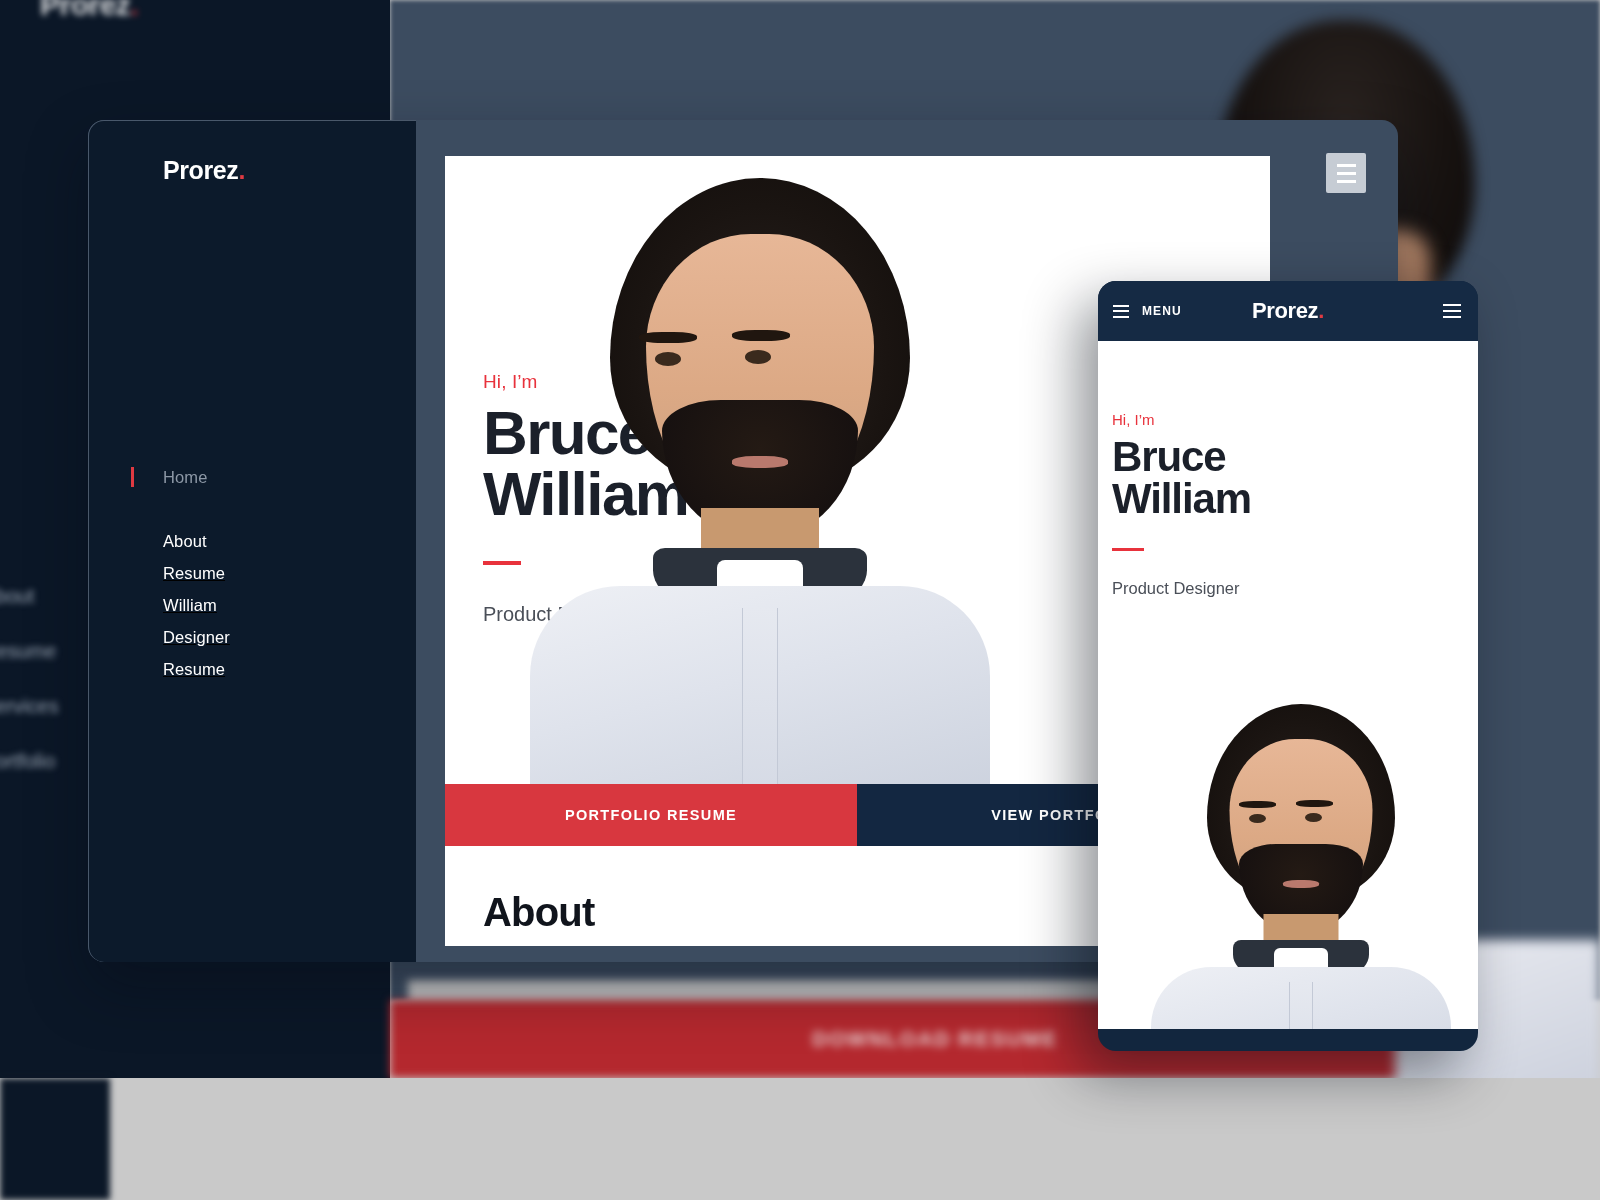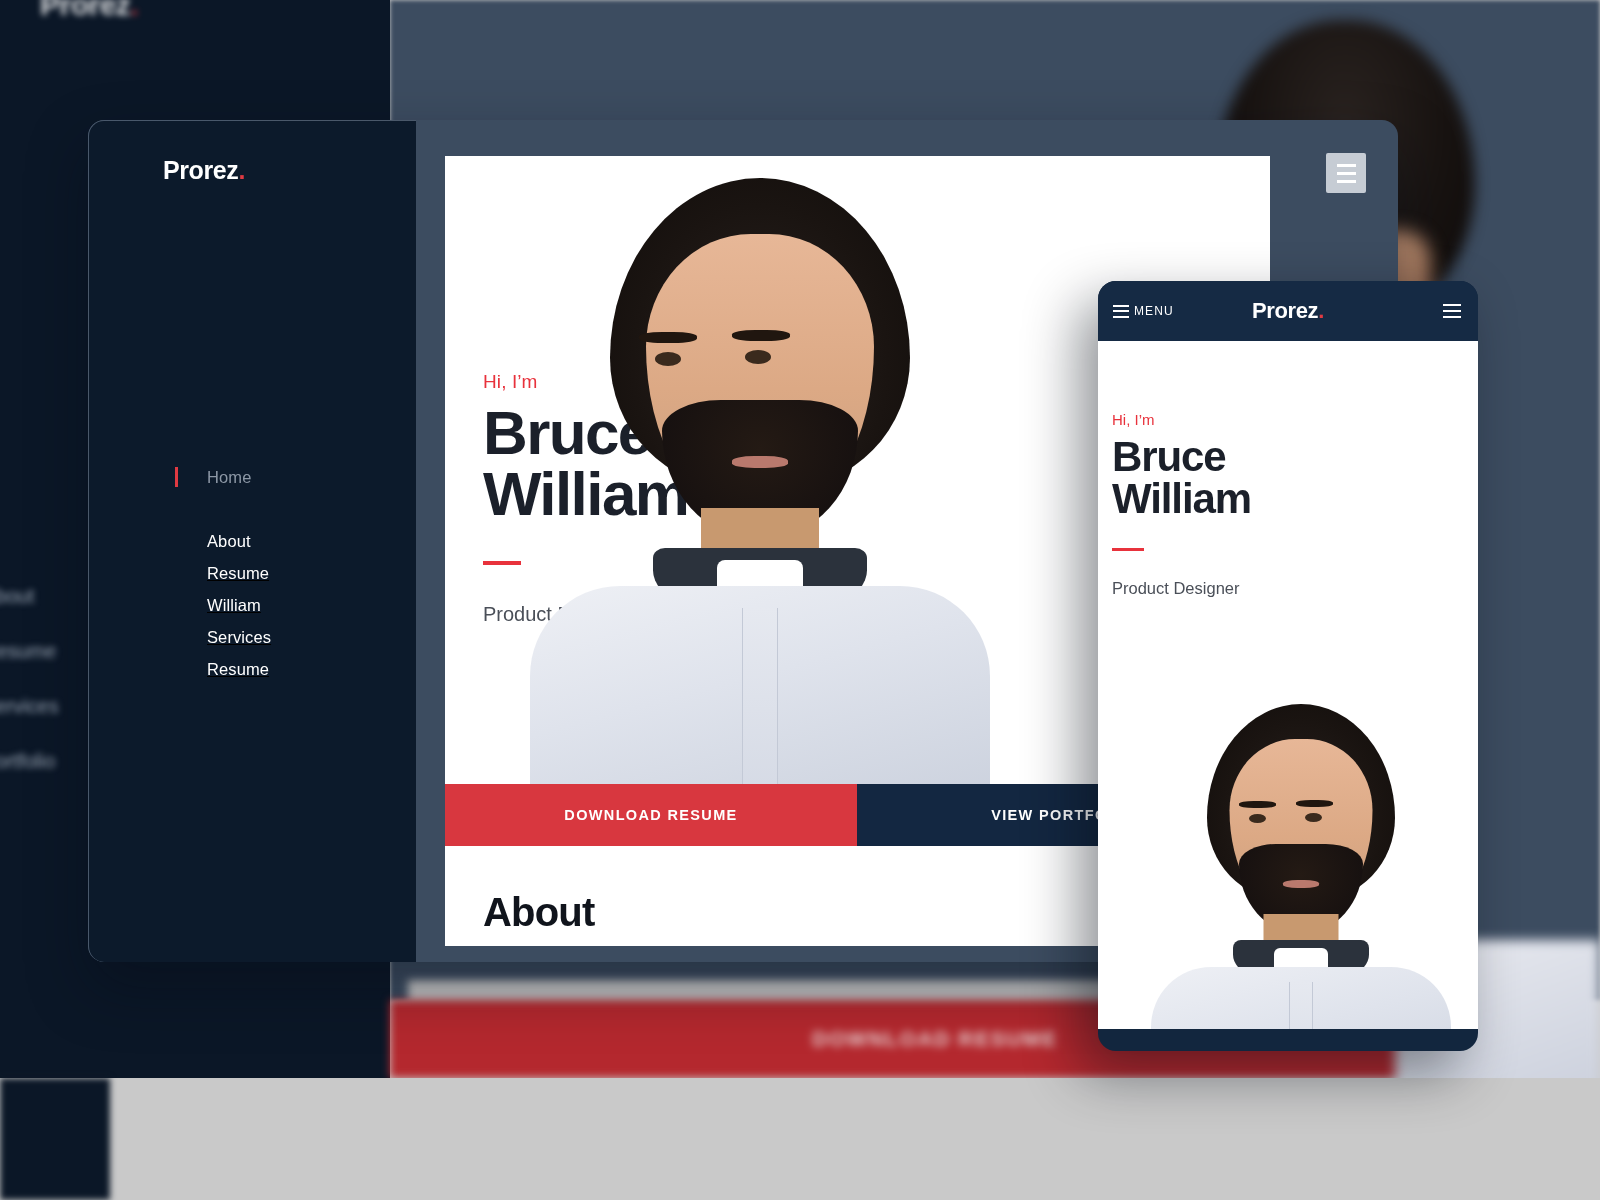--- a/index.html
+++ b/index.html
@@ -59,21 +59,21 @@
   .tablet-sidebar{
     position:absolute;left:0;top:0;width:328px;height:842px;background:#0c1a2b;
     border-top-left-radius:16px;border-bottom-left-radius:16px;
     border-top:1px solid rgba(190,205,225,.35);
     border-left:1px solid rgba(190,205,225,.35);
     box-sizing:border-box;
   }
   .brand{position:absolute;left:74px;top:35px;color:#fff;font-size:25px;font-weight:700;letter-spacing:-.4px;}
   .brand i{color:#e03a42;font-style:normal;}
   .navlist{position:absolute;left:74px;top:340px;}
-  .navitem{position:relative;height:32px;margin-bottom:0;padding-top:0;margin-left:44px;}
+  .navitem{position:relative;height:32px;margin-bottom:0;padding-top:0;}
   .navitem + .navitem{margin-top:0;text-decoration:underline;}
   .navitem{margin-bottom:0;}
   .navitem span{
     display:block;color:#ffffff;font-size:16.5px;line-height:32px;letter-spacing:.1px;
   }
   .navitem.active span{color:#8c97a5;}
   .navitem.active:before{
     content:"";position:absolute;left:-32px;top:6px;width:3px;height:20px;background:#e03a42;
   }
   .navgap{height:32px;}
@@ -111,21 +111,21 @@
     background:#12263e;border-radius:18px;
     box-shadow:-18px 22px 55px rgba(4,10,20,.45);
     overflow:hidden;
   }
   .ph-header{
     position:absolute;left:0;top:0;width:380px;height:60px;background:#152a44;
     display:flex;align-items:center;
   }
   .ph-burger{margin-left:15px;display:flex;flex-direction:column;gap:3.5px;}
   .ph-burger i{display:block;width:16px;height:2px;background:#fff;}
-  .ph-menu-label{color:#fff;font-size:12px;font-weight:400;letter-spacing:1.1px;margin-left:5px;}
+  .ph-menu-label{color:#fff;font-size:12px;font-weight:700;letter-spacing:1.1px;margin-left:13px;}
   .ph-brand{
     position:absolute;left:0;right:0;text-align:center;color:#fff;font-size:22px;font-weight:700;letter-spacing:-.4px;
   }
   .ph-brand i{color:#e03a42;font-style:normal;}
   .ph-burger-r{position:absolute;right:17px;display:flex;flex-direction:column;gap:4px;}
   .ph-burger-r i{display:block;width:18px;height:2px;background:#fff;}
   .ph-view{position:absolute;left:0;top:60px;width:380px;height:688px;background:#fff;overflow:hidden;}
   .ph-txt{position:absolute;left:14px;top:70px;}
   .ph-greet{color:#e8323c;font-size:15px;}
   .ph-name{color:#1b202a;font-size:42px;font-weight:700;line-height:1.0;letter-spacing:-1.1px;margin-top:8px;}
@@ -202,21 +202,21 @@
         <div class="navitem">
             <span>About</span>
           </div>
         <div class="navitem">
             <span>Resume</span>
           </div>
         <div class="navitem">
             <span>William</span>
           </div>
         <div class="navitem">
-            <span>Services</span>
+            <span>Designer</span>
           </div>
         <div class="navitem">
             <span>Resume</span>
           </div>
       </nav>
 
     </div>
 
     <div class="tab-menu-btn">
       <i></i>
@@ -247,21 +247,21 @@
           <div class="p-mouth" style="top:300px;width:56px;height:12px;"></div>
           <div class="p-neck" style="top:352px;width:118px;height:80px;"></div>
           <div class="p-collar" style="top:392px;width:214px;height:74px;border-radius:12px 12px 50% 50%/10px 10px 70% 70%;"></div>
           <div class="p-inner" style="top:404px;width:86px;height:70px;border-radius:8px 8px 46% 46%;"></div>
           <div class="p-shirt" style="top:430px;width:460px;height:210px;border-radius:90px 90px 0 0;"></div>
           <div class="p-placket" style="top:452px;width:34px;height:190px;"></div>
         </div>
       </section>
 
       <div class="btnrow">
-        <div class="btn-dl">DOWNLOAD RESUME</div>
+        <div class="btn-dl">PORTFOLIO RESUME</div>
         <div class="btn-pf">VIEW PORTFOLIO</div>
       </div>
 
       <section class="aboutsec">
         <div class="abouttitle">About</div>
       </section>
     </div>
   </div>
 
   <div class="phone">

